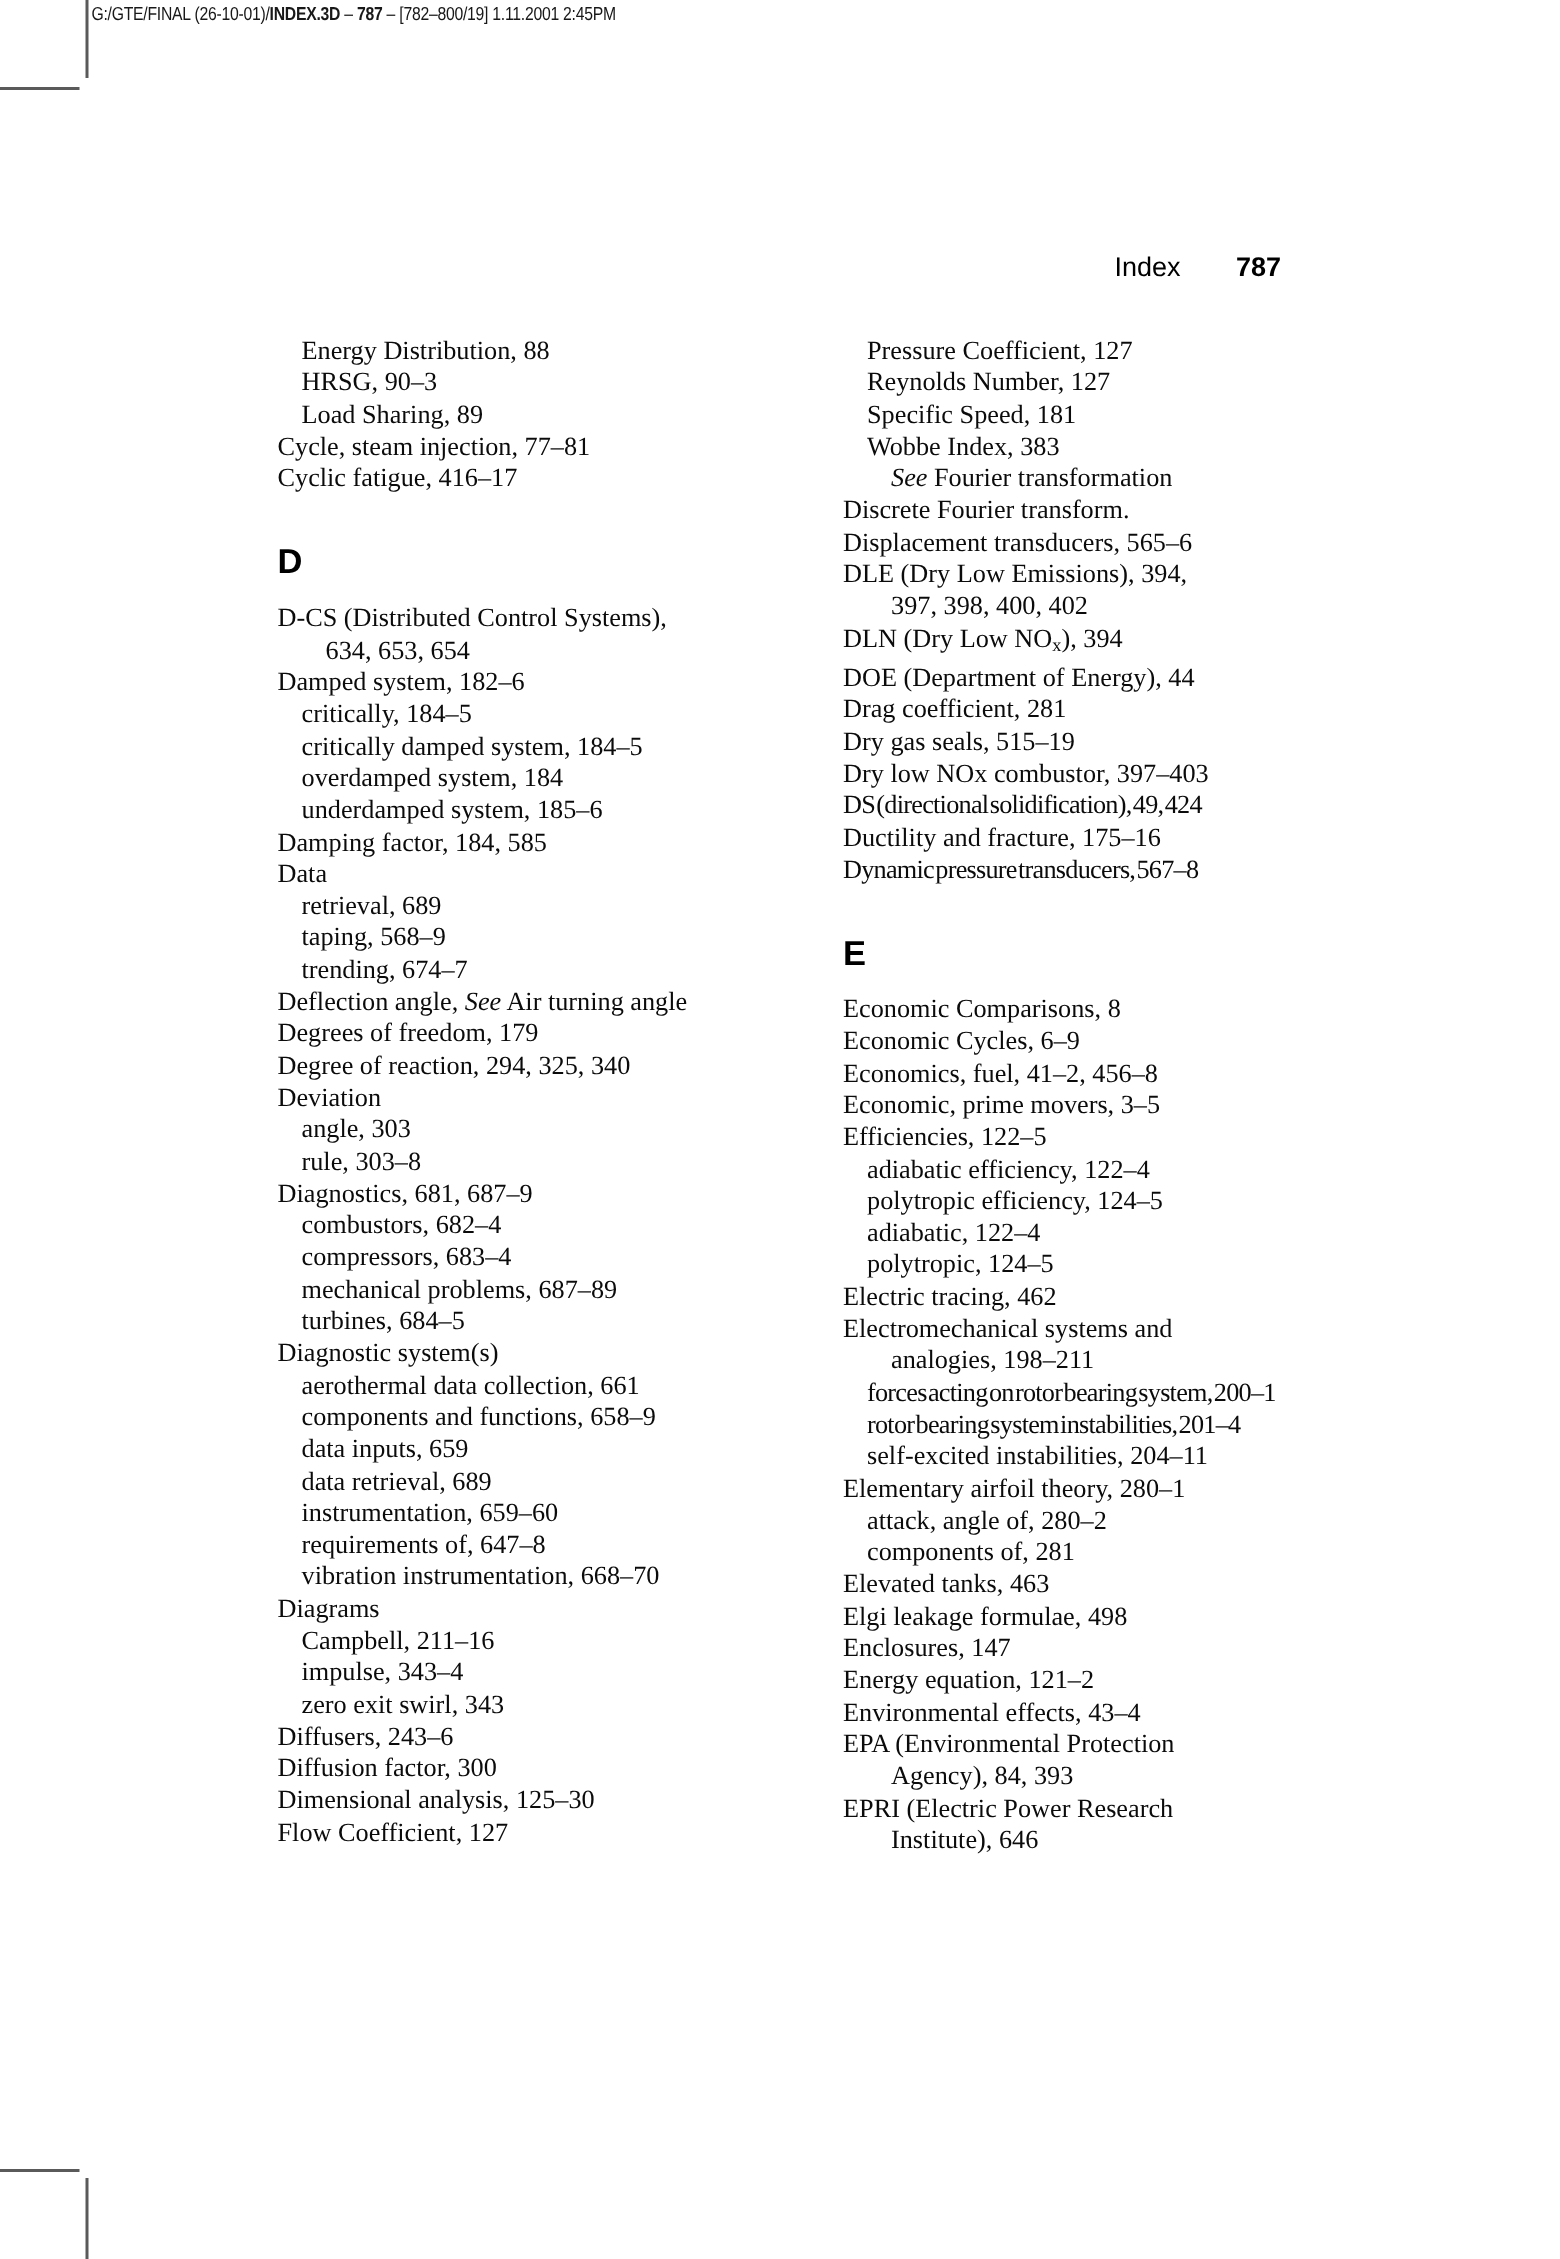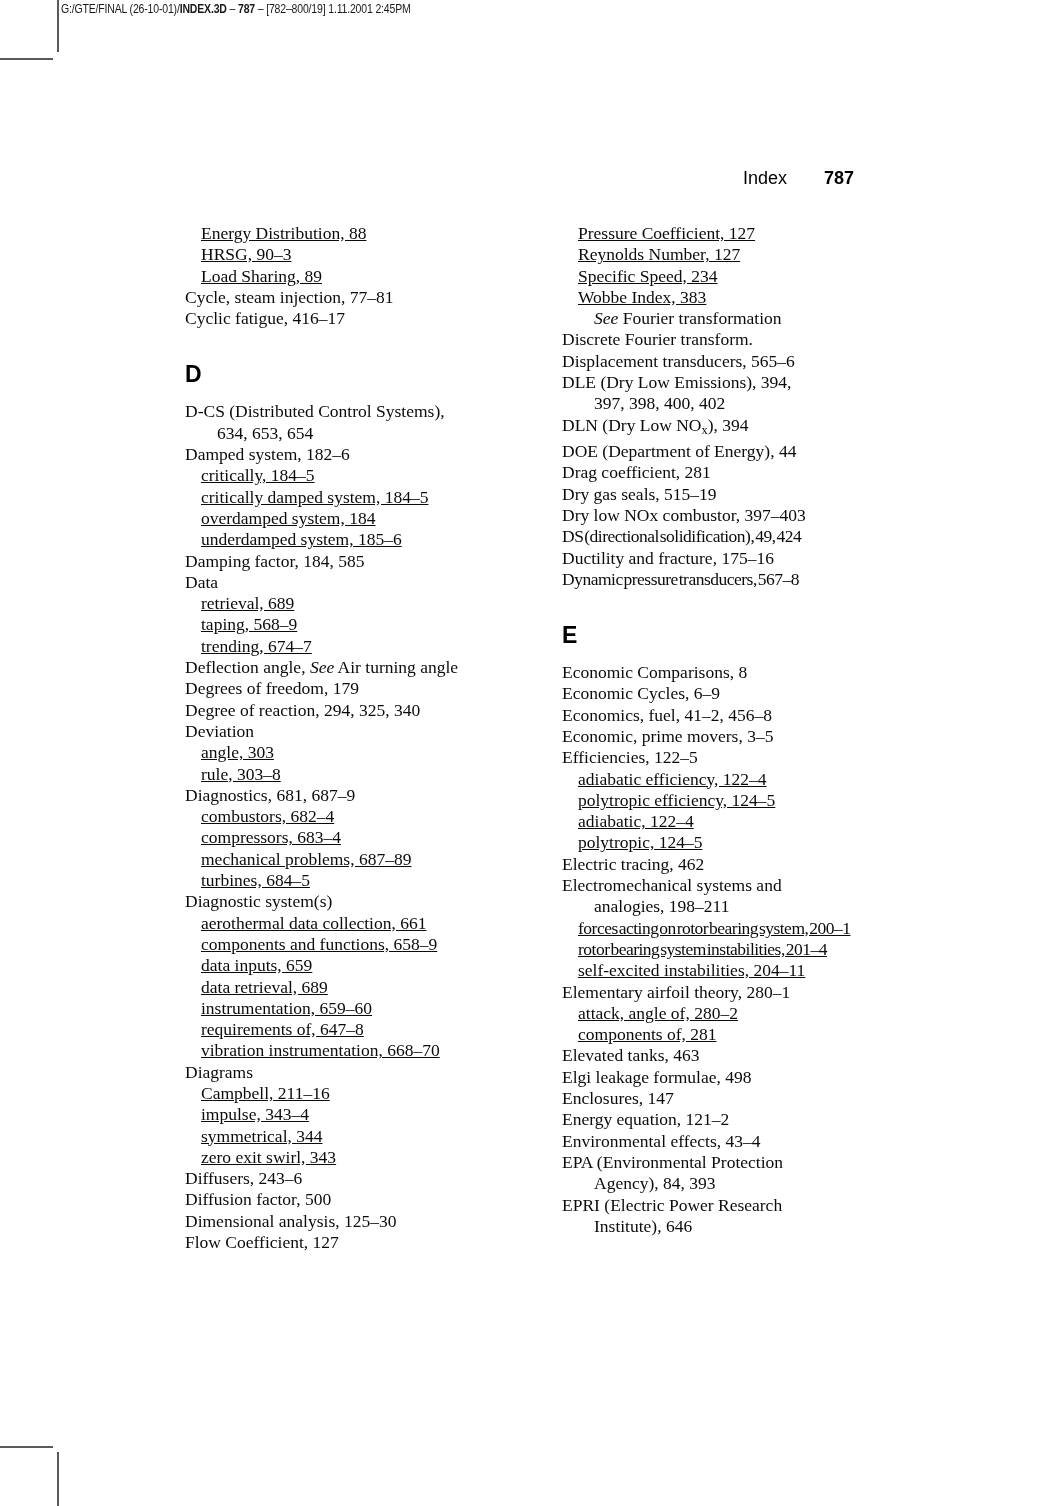--- a/index.html
+++ b/index.html
@@ -50,21 +50,21 @@
 
   .col { position: absolute; top: 223px; }
   .col-left  { left: 185px; width: 305px; }
   .col-right { left: 534px; width: 340px; margin-left: 28px; }
 
   .entry {
     font-size: 17.5px;
     line-height: 21.3px;
     white-space: nowrap;
   }
-  .entry.ind1 { padding-left: 16px; text-decoration: underline; }
+  .entry.ind1 { padding-left: 16px; }
   .entry.ind2 { padding-left: 32px; }
   .entry.tight { letter-spacing: -0.5px; word-spacing: -3px; }
   .entry .it { font-style: italic; }
   .entry .sb { font-size: 70%; vertical-align: -0.25em; }
 
   .sec-h {
     font-family: "Liberation Sans", sans-serif;
     font-weight: bold;
     font-size: 23px;
     line-height: 26px;
@@ -126,31 +126,30 @@
       <div class="entry ind1">aerothermal data collection, 661</div>
       <div class="entry ind1">components and functions, 658–9</div>
       <div class="entry ind1">data inputs, 659</div>
       <div class="entry ind1">data retrieval, 689</div>
       <div class="entry ind1">instrumentation, 659–60</div>
       <div class="entry ind1">requirements of, 647–8</div>
       <div class="entry ind1">vibration instrumentation, 668–70</div>
       <div class="entry ind0">Diagrams</div>
       <div class="entry ind1">Campbell, 211–16</div>
       <div class="entry ind1">impulse, 343–4</div>
-      <div class="entry ind1">symmetrical, 344</div>
       <div class="entry ind1">zero exit swirl, 343</div>
       <div class="entry ind0">Diffusers, 243–6</div>
-      <div class="entry ind0">Diffusion factor, 500</div>
+      <div class="entry ind0">Diffusion factor, 300</div>
       <div class="entry ind0">Dimensional analysis, 125–30</div>
       <div class="entry ind0">Flow Coefficient, 127</div>
     </div>
   <div class="col col-right" id="col-1">
       <div class="entry ind1">Pressure Coefficient, 127</div>
       <div class="entry ind1">Reynolds Number, 127</div>
-      <div class="entry ind1">Specific Speed, 234</div>
+      <div class="entry ind1">Specific Speed, 181</div>
       <div class="entry ind1">Wobbe Index, 383</div>
       <div class="entry ind2"><span class="it">See</span><span> Fourier transformation</span></div>
       <div class="entry ind0">Discrete Fourier transform.</div>
       <div class="entry ind0">Displacement transducers, 565–6</div>
       <div class="entry ind0">DLE (Dry Low Emissions), 394,</div>
       <div class="entry ind2">397, 398, 400, 402</div>
       <div class="entry ind0"><span>DLN (Dry Low NO</span><span class="sb">x</span><span>), 394</span></div>
       <div class="entry ind0">DOE (Department of Energy), 44</div>
       <div class="entry ind0">Drag coefficient, 281</div>
       <div class="entry ind0">Dry gas seals, 515–19</div>

